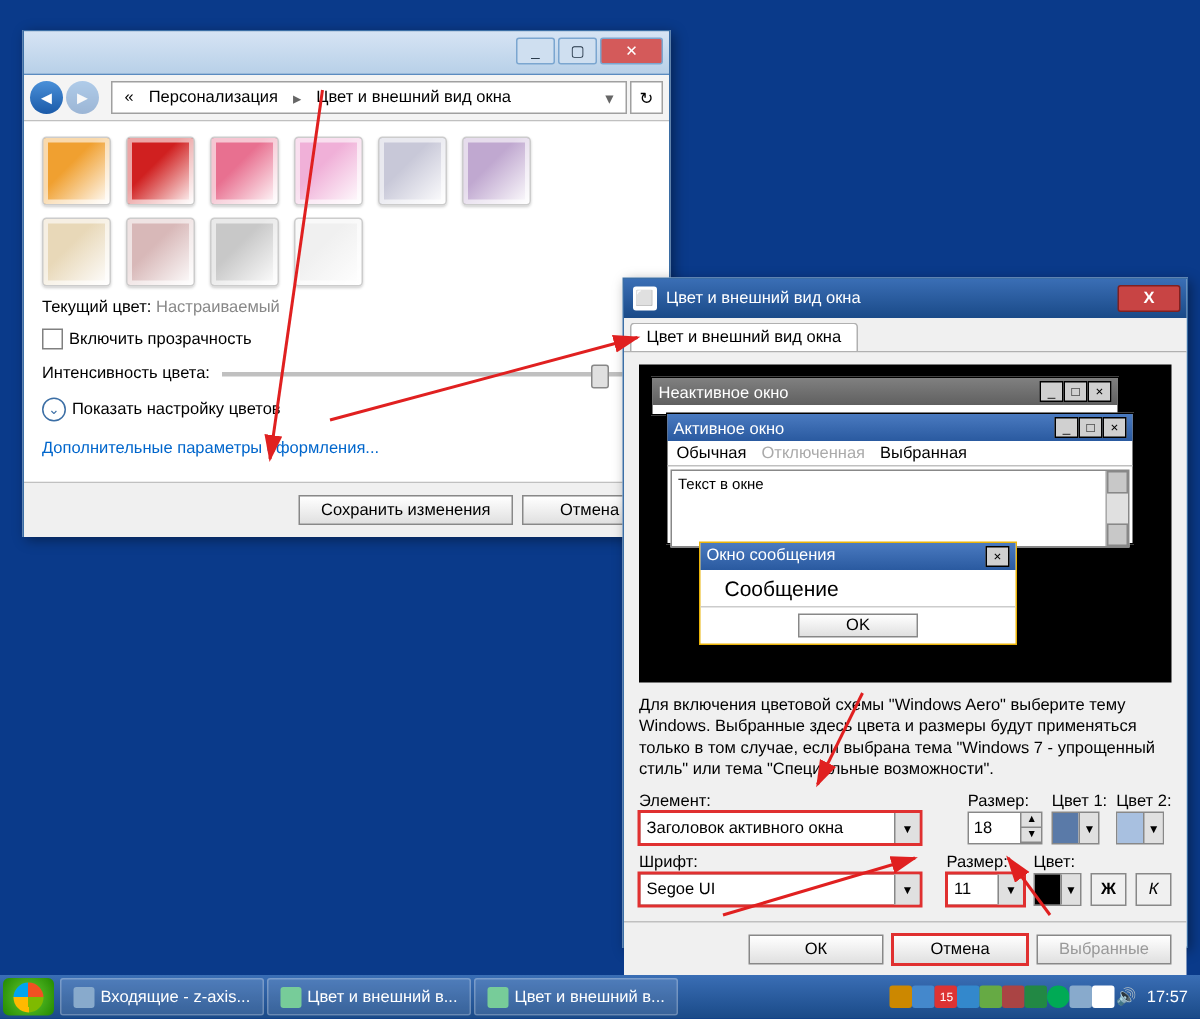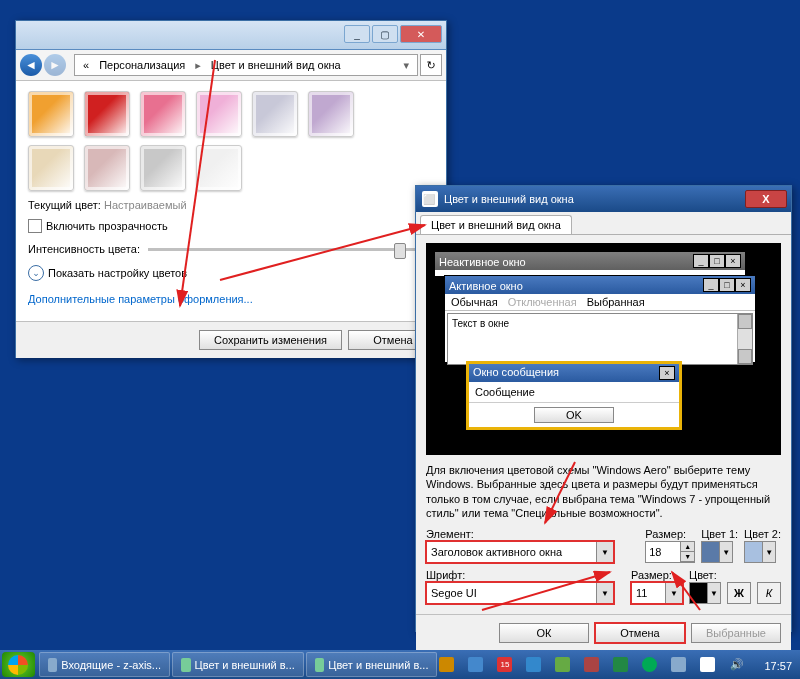--- a/index.html
+++ b/index.html
@@ -43,24 +43,24 @@
   .pw{position:absolute;background:#fff;border:1px solid #000}
   .pw .pt{background:linear-gradient(#808080,#606060);color:#fff;padding:2px 4px;font-size:11px;display:flex;align-items:flex-end}
   .pw.active .pt{background:linear-gradient(#4a7ac0,#2a5aa0)}
   .pw .pt .wbtns{margin-left:auto;display:flex;gap:0}
   .pw .pt .wb{width:14px;height:12px;background:#d0d0d0;border:1px solid #000;font-size:9px;display:flex;align-items:center;justify-content:center;color:#000}
   .menubar{display:flex;gap:10px;padding:2px 6px;font-size:11px;border-bottom:1px solid #c0c0c0}
   .inner{background:#fff;border:1px solid #888;margin:2px;padding:4px;font-size:10px;position:relative;height:42px}
   .scrolly{position:absolute;right:0;top:0;bottom:0;width:14px;background:#e0e0e0;border-left:1px solid #aaa}
   .scrolly::before,.scrolly::after{content:'';position:absolute;left:0;right:0;height:13px;background:#c8c8c8;border:1px solid #888}
   .scrolly::before{top:0}.scrolly::after{bottom:0}
-  .msgbox{position:absolute;top:118px;left:40px;width:210px;background:#fff;border:3px solid #eab308}
+  .msgbox{position:absolute;top:118px;left:40px;width:210px;background:#fff;border:1px solid #eab308}
   .msgbox .pt{background:linear-gradient(#4a7ac0,#2a5aa0);color:#fff;padding:2px 4px;font-size:11px;display:flex}
   .msgbox .pt .wb{margin-left:auto;width:14px;height:12px;background:#d0d0d0;border:1px solid #000;font-size:9px;display:flex;align-items:center;justify-content:center;color:#000}
-  .msgbox .mb{padding:4px 6px;font-size:11px}
+  .msgbox .mb{padding:4px 16px;font-size:14px}
   .msgbox .mbb{display:flex;justify-content:center;padding:4px;border-top:1px solid #ccc}
   .desc{font-size:11px;margin:8px 0;line-height:1.3}
   .frow{display:flex;gap:6px;align-items:flex-end;margin:2px 0}
   .fcol{display:flex;flex-direction:column;gap:1px}
   .flabel{font-size:11px}
   .dd{height:20px;border:1px solid #888;background:#fff;display:flex;align-items:center;padding:0 4px;position:relative;font-size:11px}
   .dd .ar{position:absolute;right:0;top:0;bottom:0;width:16px;background:#e0e0e0;border-left:1px solid #888;display:flex;align-items:center;justify-content:center;font-size:8px}
   .spin{height:20px;width:42px;border:1px solid #888;background:#fff;display:flex;align-items:center;padding:0 3px;position:relative;font-size:11px}
   .spin .ars{position:absolute;right:0;top:0;bottom:0;width:14px;display:flex;flex-direction:column}
   .spin .ars div{flex:1;background:#e0e0e0;border-left:1px solid #888;border-bottom:1px solid #888;font-size:7px;display:flex;align-items:center;justify-content:center}
@@ -69,21 +69,21 @@
   .colorbox .ar{width:12px;background:#e0e0e0;border-left:1px solid #888;display:flex;align-items:center;justify-content:center;font-size:8px}
   .stylebtn{width:22px;height:20px;border:1px solid #888;background:#f0f0f0;display:flex;align-items:center;justify-content:center;font-size:11px}
   .hl{outline:2px solid #e03030;outline-offset:-1px}
   .dlgbtns{display:flex;justify-content:flex-end;gap:6px;padding:8px 10px;border-top:1px solid #c0c0c0;background:#f0f0f0}
   
   #taskbar{position:absolute;left:0;right:0;bottom:0;height:29px;background:linear-gradient(#3a6eb5,#1a4a88);display:flex;align-items:center;padding:0 2px;color:#fff;font-size:11px}
   .start{width:34px;height:25px;background:radial-gradient(circle,#6c3,#280);border-radius:4px;margin-right:4px;display:flex;align-items:center;justify-content:center;position:relative}
   .start::before{content:'';position:absolute;width:20px;height:20px;border-radius:50%;background:conic-gradient(#f25022 0 90deg,#7fba00 90deg 180deg,#ffb900 180deg 270deg,#00a4ef 270deg 360deg)}
   .tbtn{height:23px;padding:0 8px;margin-right:2px;background:rgba(255,255,255,.12);border:1px solid rgba(255,255,255,.25);border-radius:2px;display:flex;align-items:center;gap:4px;max-width:140px;overflow:hidden;white-space:nowrap}
   .tbtn .ti{width:14px;height:14px;background:#8ac;border-radius:2px}
-  .tray{margin-left:auto;display:flex;align-items:flex-end;gap:14px;padding-right:6px}
+  .tray{margin-left:auto;display:flex;align-items:center;gap:0;padding-right:6px}
   .trayico{width:15px;height:15px;border-radius:2px}
   .clock{color:#fff;margin-left:6px}
   
   svg.overlay{position:absolute;left:0;top:0;pointer-events:none}
 </style>
 </head>
 <body>
 
 <div id="win1" class="window">
   <div class="titlebar1">

